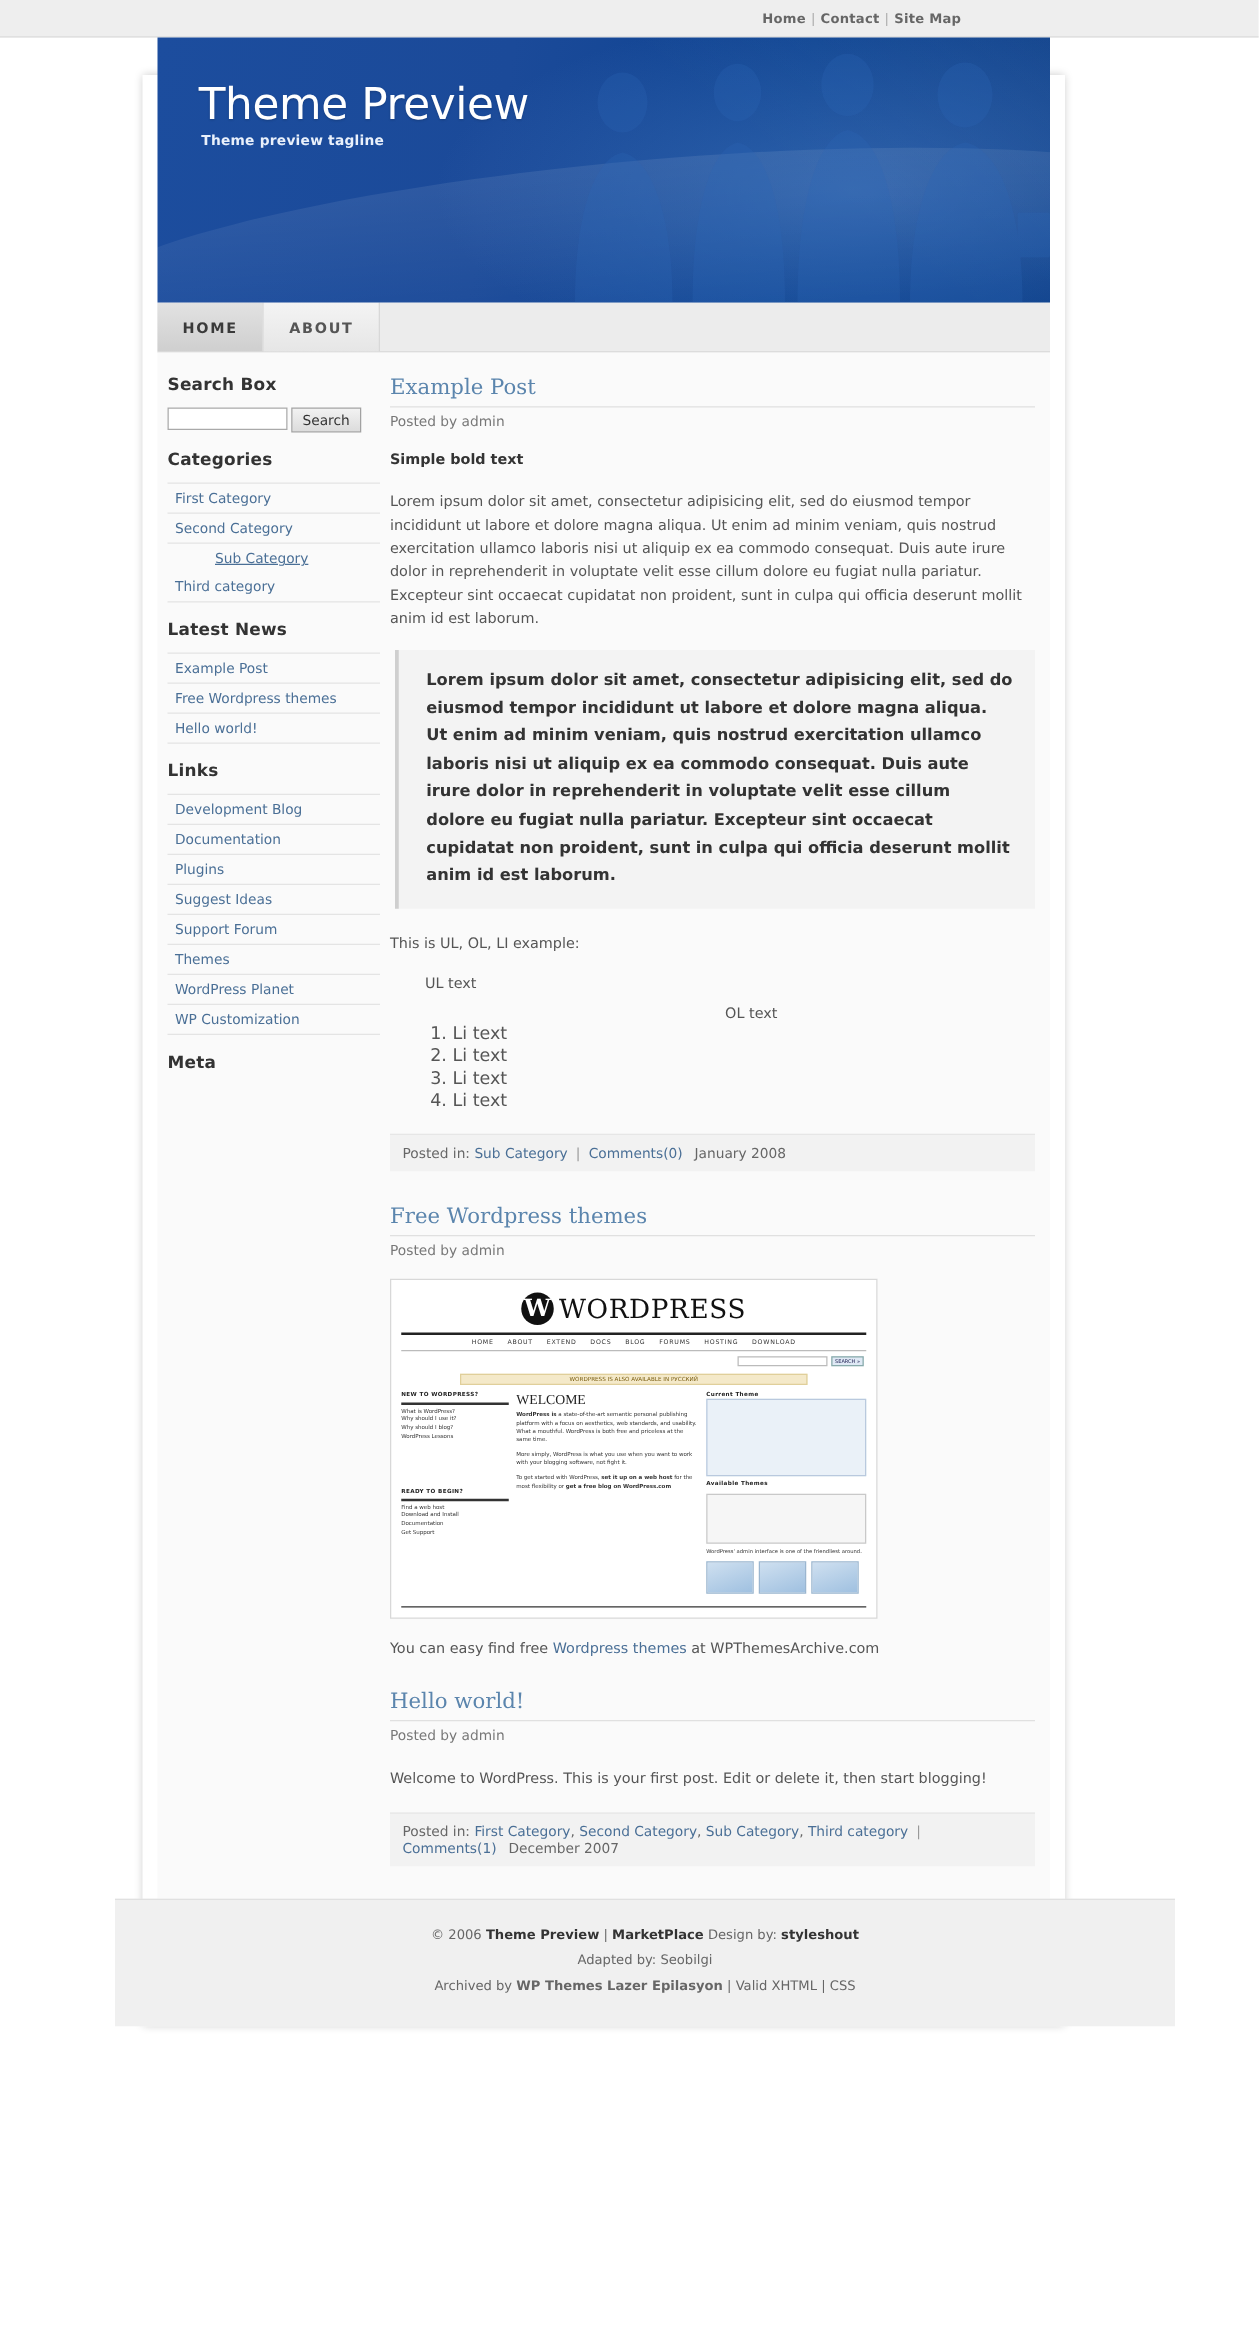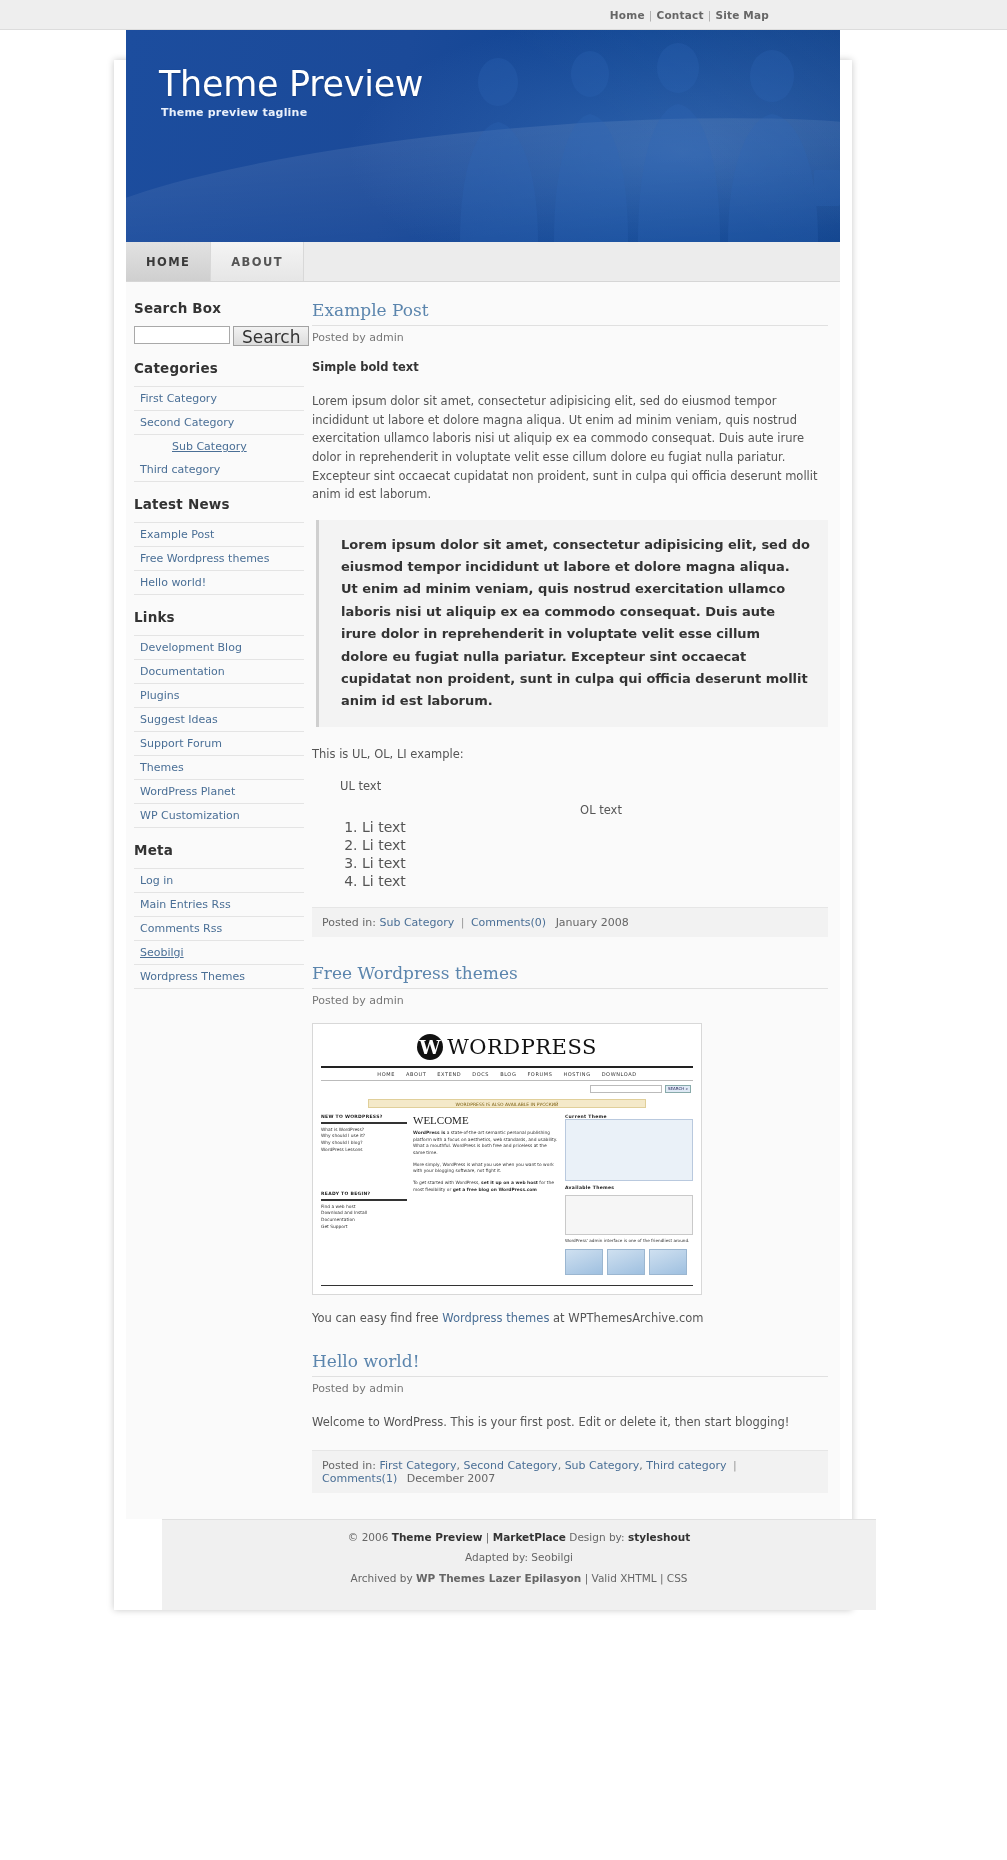--- a/index.html
+++ b/index.html
@@ -143,21 +143,21 @@
     height:18px;
     border:1px solid #a9a9a9;
     background:#fff;
     font-size:11px;
     padding:1px 3px;
   }
   .searchform .searchbtn{
     height:20px;
     border:1px solid #a2a2a2;
     background:linear-gradient(180deg,#f2f2f2,#dcdcdc);
-    font-size:17px;
+    font-size:11px;
     color:#333;
     padding:0 8px;
     font-family:"DejaVu Sans", sans-serif;
     cursor:pointer;
   }
   .sidebar ul{ list-style:none; margin:0 0 6px 0; padding:0; }
   .sidebar ul li{
     border-bottom:1px solid #e4e4e4;
   }
   .sidebar ul li:first-child{ border-top:1px solid #e4e4e4; }
@@ -274,26 +274,26 @@
   .wpshot .cap{font-size:4.2px;color:#333;margin-top:3px;line-height:1.4;}
   .wpshot .thumbs{display:flex;gap:4px;margin-top:5px;}
   .wpshot .thumb{width:38px;height:26px;background:linear-gradient(160deg,#cfe0f0,#9fc0e0);border:1px solid #9bb6d0;}
   .wpshot .foot{position:absolute;left:8px;right:8px;bottom:8px;}
   .wpshot .footbar{height:1.5px;background:#333;}
   .after-shot{ font-size:11.5px; color:#555; margin:4px 0 16px 0;}
   .after-shot a{ color:#4a6f96; text-decoration:none;}
 
   
   .footer{
-    margin-left:102px;
-    width:714px;
+    margin-left:32px;
+    width:848px;
     background:#f0f0f0;
     border-top:1px solid #e0e0e0;
     text-align:center;
-    padding:7px 0 22px 0;
+    padding:18px 0 22px 0;
     font-size:10.5px;
     color:#666;
     line-height:1.95;
   }
   .footer b{ color:#333; }
   .footer a{ color:#666; text-decoration:none;}
   .bottomspace{ height:40px; background:#fff;}
 </style>
 </head>
 <body>
@@ -396,37 +396,20 @@
               </li>
             <li>
                 <a href="#">WordPress Planet</a>
               </li>
             <li>
                 <a href="#">WP Customization</a>
               </li>
           </ul>
 
           <h2>Meta</h2>
-          <ul>
-            <li>
-                <a href="#">Log in</a>
-              </li>
-            <li>
-                <a href="#">Main Entries Rss</a>
-              </li>
-            <li>
-                <a href="#">Comments Rss</a>
-              </li>
-            <li>
-                <a href="#" class="ul-link">Seobilgi</a>
-              </li>
-            <li>
-                <a href="#">Wordpress Themes</a>
-              </li>
-          </ul>
         </div>
 
         <div class="posts">
 
           <div class="post">
             <h2 class="title">Example Post</h2>
             <div class="byline">Posted by admin</div>
             <p class="boldline">Simple bold text</p>
             <p class="body">Lorem ipsum dolor sit amet, consectetur adipisicing elit, sed do eiusmod tempor incididunt ut labore et dolore magna aliqua. Ut enim ad minim veniam, quis nostrud exercitation ullamco laboris nisi ut aliquip ex ea commodo consequat. Duis aute irure dolor in reprehenderit in voluptate velit esse cillum dolore eu fugiat nulla pariatur. Excepteur sint occaecat cupidatat non proident, sunt in culpa qui officia deserunt mollit anim id est laborum.</p>
             <blockquote>Lorem ipsum dolor sit amet, consectetur adipisicing elit, sed do eiusmod tempor incididunt ut labore et dolore magna aliqua. Ut enim ad minim veniam, quis nostrud exercitation ullamco laboris nisi ut aliquip ex ea commodo consequat. Duis aute irure dolor in reprehenderit in voluptate velit esse cillum dolore eu fugiat nulla pariatur. Excepteur sint occaecat cupidatat non proident, sunt in culpa qui officia deserunt mollit anim id est laborum.</blockquote>

